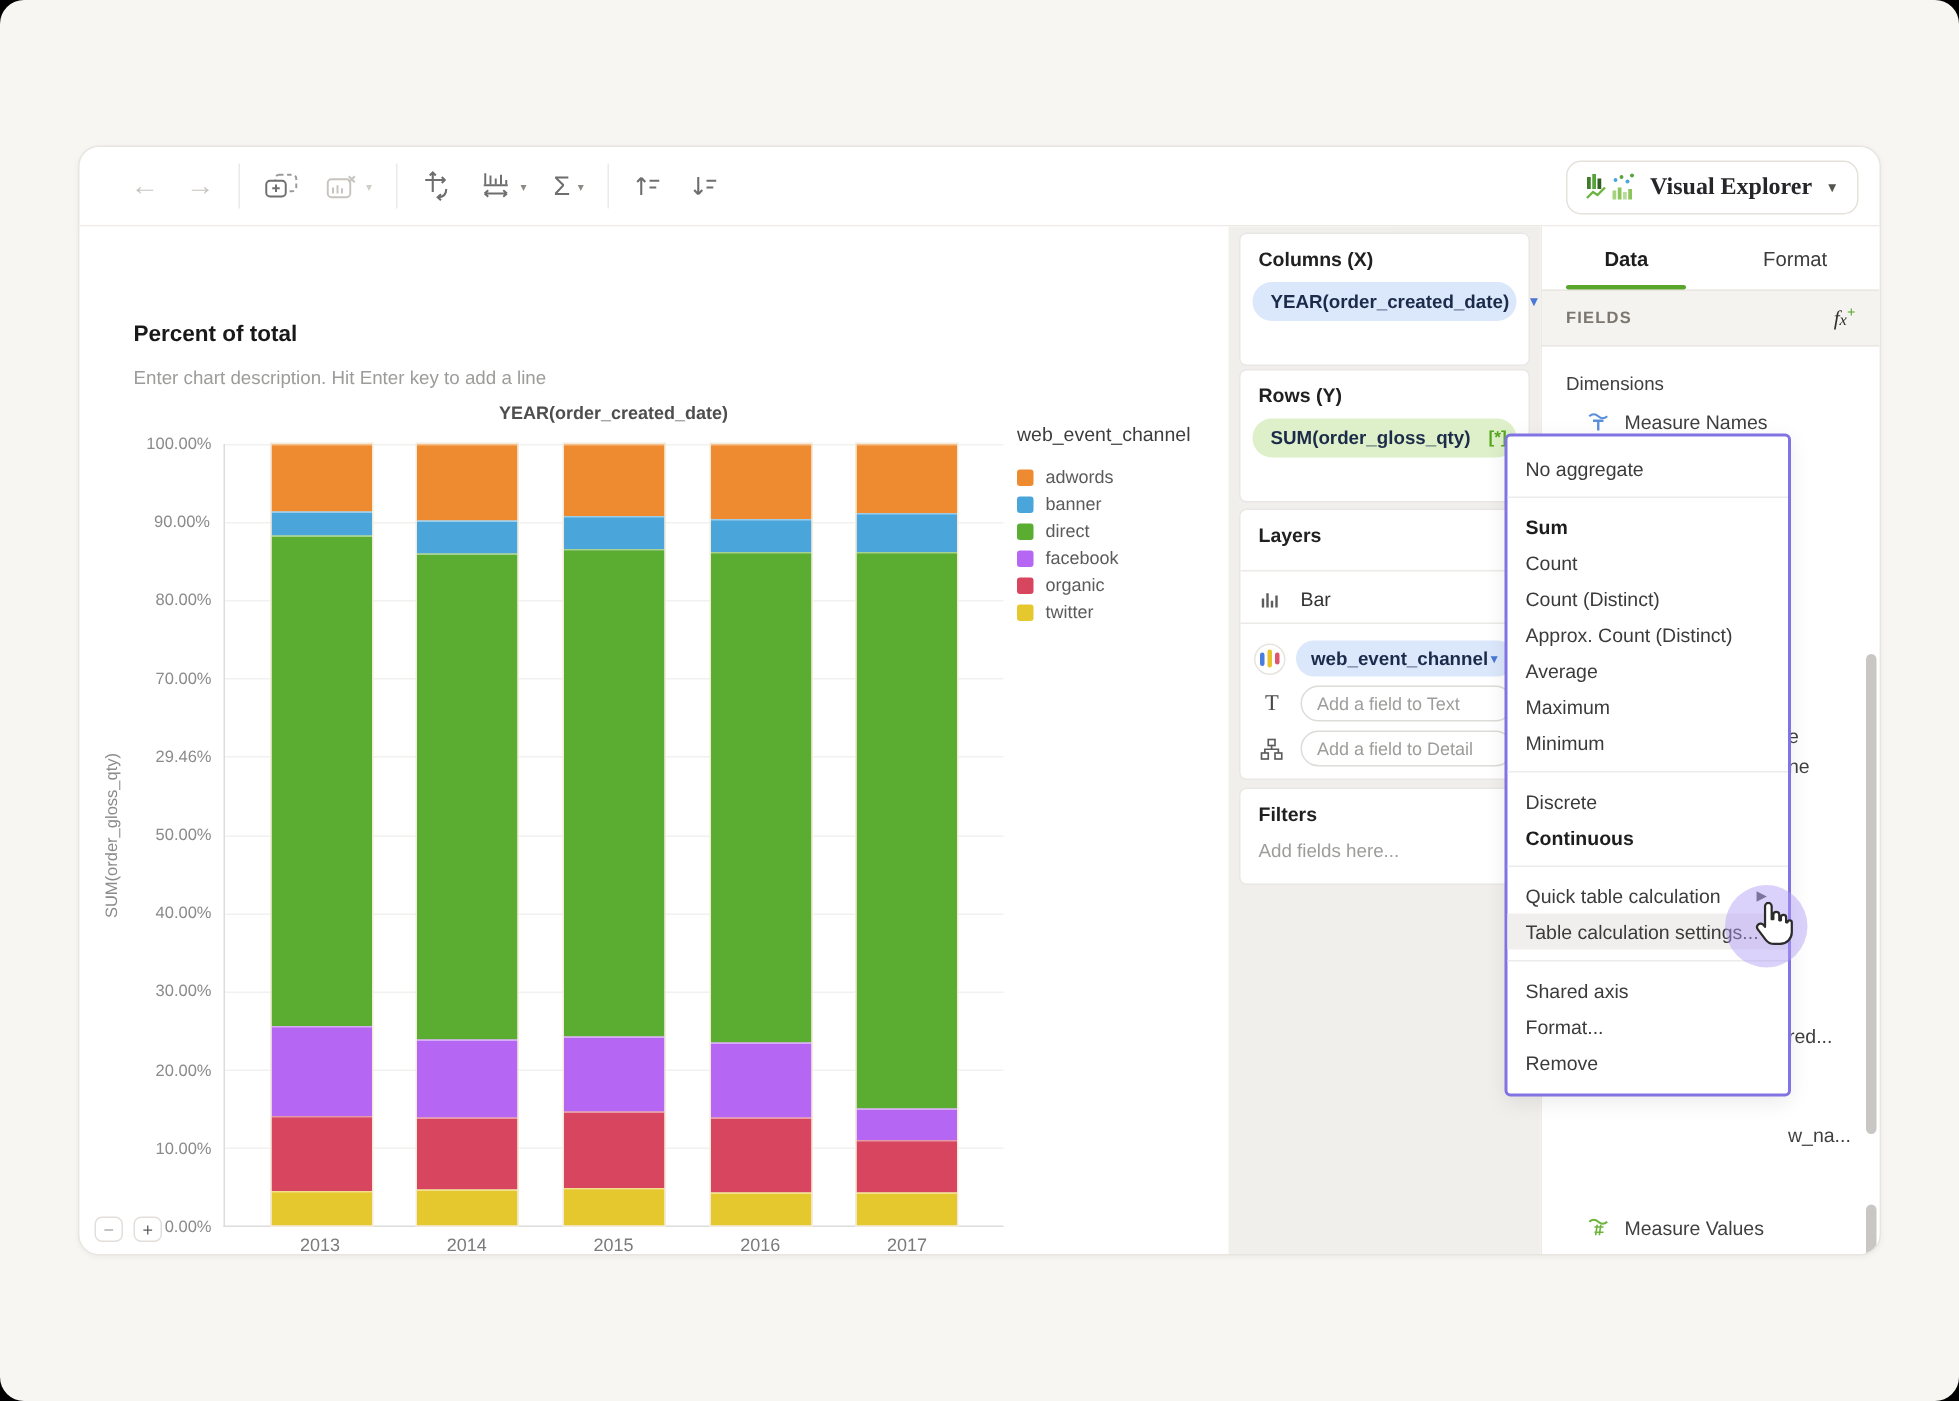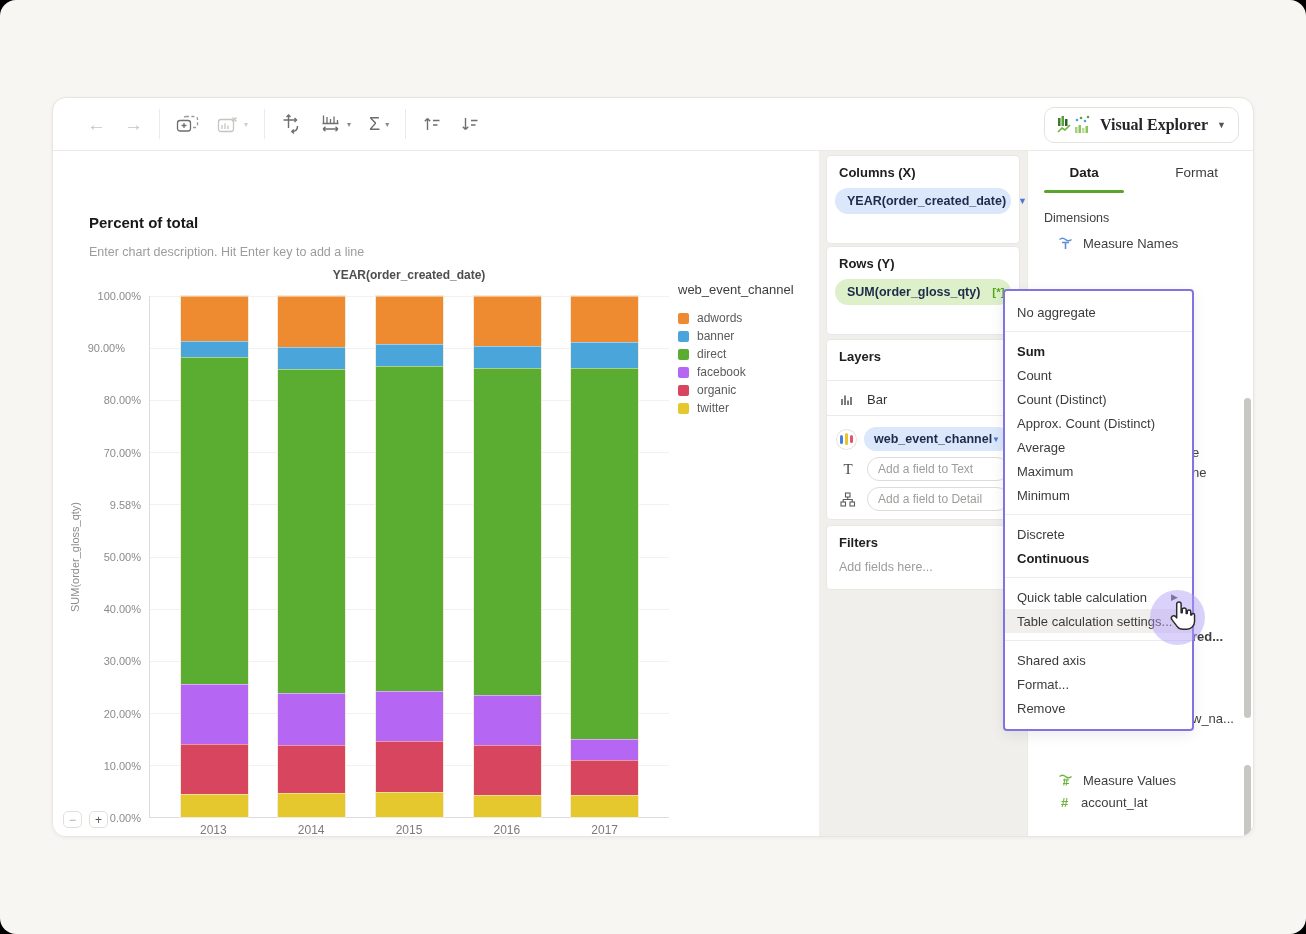--- a/index.html
+++ b/index.html
@@ -314,24 +314,24 @@
       <div class="zoom-controls">
         <div class="zoom-btn">−</div>
         <div class="zoom-btn plus">+</div>
       </div>
     <div class="ytick" style="position: absolute; left: 16px; width: 72px; top: 667px;">0.00%</div>
         <div class="ytick" style="position: absolute; left: 16px; width: 72px; top: 614.8px;">10.00%</div>
         <div class="ytick" style="position: absolute; left: 16px; width: 72px; top: 562.6px;">20.00%</div>
         <div class="ytick" style="position: absolute; left: 16px; width: 72px; top: 510.4px;">30.00%</div>
         <div class="ytick" style="position: absolute; left: 16px; width: 72px; top: 458.2px;">40.00%</div>
         <div class="ytick" style="position: absolute; left: 16px; width: 72px; top: 406px;">50.00%</div>
-        <div class="ytick" style="position: absolute; left: 16px; width: 72px; top: 353.8px;">9.58%</div>
+        <div class="ytick" style="position: absolute; left: 16px; width: 72px; top: 353.8px;">29.46%</div>
         <div class="ytick" style="position: absolute; left: 16px; width: 72px; top: 301.6px;">70.00%</div>
         <div class="ytick" style="position: absolute; left: 16px; width: 72px; top: 249.4px;">80.00%</div>
-        <div class="ytick" style="position: absolute; left: 0; width: 72px; top: 197.2px;">90.00%</div>
+        <div class="ytick" style="position: absolute; left: 15px; width: 72px; top: 197.2px;">90.00%</div>
         <div class="ytick" style="position: absolute; left: 16px; width: 72px; top: 145px;">100.00%</div>
       </div>
 
     <div class="shelf-panel">
       <div class="shelf-card" style="height:87px; margin-bottom:4px;">
         <h3>Columns (X)</h3>
         <div class="pill blue">
           <span>YEAR(order_created_date)</span>
             <span class="spacer"></span>
           <span class="chev">▼</span>
@@ -391,33 +391,37 @@
         <h3>Filters</h3>
         <div class="filters-placeholder">Add fields here...</div>
       </div>
     </div>
 
     <div class="fields-panel">
       <div class="tabs">
         <div class="tab active">Data</div>
         <div class="tab">Format</div>
       </div>
+      <div class="fields-header">
+        <span class="txt">FIELDS</span>
+        <span class="fx-icon">f<span style="font-size:11px;">x</span><sup>+</sup></span>
+      </div>
       <div class="fields-list">
         <div class="dim-label">Dimensions</div>
         <div class="field-item" style="top:40px;">
           <svg width="15" height="15" viewBox="0 0 15 15">
             <path d="M1.5 3.5c2-1.8 4-1.8 6 0s4 1.8 6 0" fill="none" stroke="#5b8fd9" stroke-width="1.4"></path>
             <path d="M4 6.5h7M7.5 6.5V13" stroke="#5b8fd9" stroke-width="1.6"></path>
           </svg>
           <span class="flabel">Measure Names</span>
         </div>
         <div id="fragments">
             <div class="fragment" style="top: 252px;">e</div>
             <div class="fragment" style="top: 272px;">ne</div>
-            <div class="fragment" style="top: 436px; font-weight: bold;">red...</div>
+            <div class="fragment" style="top: 452px;">red...</div>
             <div class="fragment" style="top: 518px;">w_na...</div>
           </div>
         <div id="measures">
             <div class="field-item" style="top: 577px;">
               <svg width="15" height="15" viewBox="0 0 15 15">
                 <path d="M1.5 3.5c2-1.8 4-1.8 6 0s4 1.8 6 0" fill="none" stroke="#6cb43d" stroke-width="1.4"></path>
                 <path d="M5 7h6M5 10.5h6M6.8 5.5l-1 7M9.2 5.5l-1 7" stroke="#6cb43d" stroke-width="1.1"></path>
               </svg>
               <span class="flabel">Measure Values</span>
             </div>

